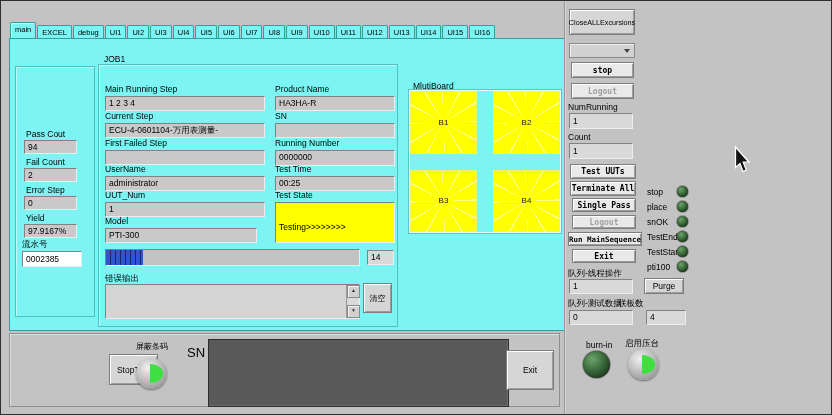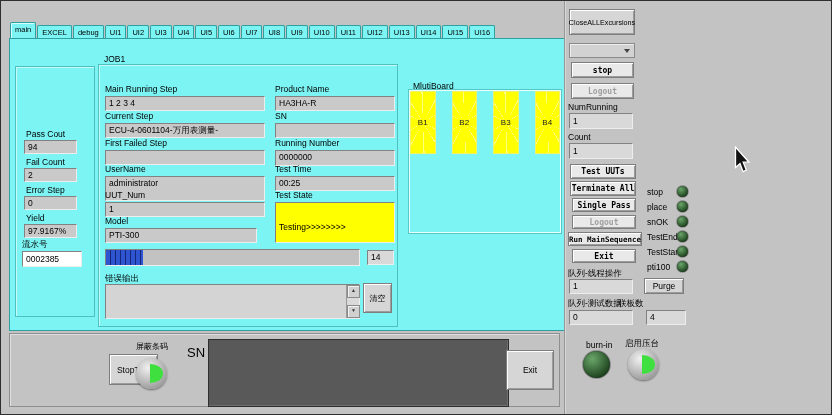--- a/index.html
+++ b/index.html
@@ -34,21 +34,21 @@
        font-size:8.5px;line-height:12px;padding:18px 3px;color:#000;}
   .prog{position:absolute;box-sizing:border-box;background:#c2c2c2;
         border:1px solid;border-color:#828282 #ededed #ededed #828282;}
   .prog .fill{height:100%;background:repeating-linear-gradient(90deg,#2e55cf 0 4px,#14277a 4px 5px);}
   .tarea{position:absolute;box-sizing:border-box;background:#d4d4d4;
         border:1px solid;border-color:#828282 #ededed #ededed #828282;}
   .sbar{position:absolute;right:0;top:0;bottom:0;width:12px;background:#dadada;border-left:1px solid #9a9a9a;}
   .sarr{position:absolute;left:0;width:11px;height:11px;background:#d0d0d0;
         border:1px solid #8a8a8a;box-shadow:inset 1px 1px 0 #f2f2f2;
         font-size:5px;line-height:9px;text-align:center;color:#333;}
-  .mb{position:absolute;display:grid;grid-template-columns:1fr 1fr 1fr 1fr;grid-template-rows:1fr 1fr;
+  .mb{position:absolute;display:grid;grid-template-columns:1fr 1fr;grid-template-rows:1fr 1fr;
       gap:16px;background:#7df4f4;border:1px solid #e9ffff;outline:1px solid #57c8c8;}
   .mbcell{position:relative;background:#ffff00;border:1px solid #f2f266;
       display:flex;align-items:center;justify-content:center;font-size:8px;color:#222;overflow:hidden;}
   .mbcell::before{content:"";position:absolute;inset:-8px;
       background:repeating-conic-gradient(rgba(255,255,255,0) 0 27deg,rgba(255,255,255,.5) 27deg 30deg);}
   .mbcell span{position:relative;}
   .led{position:absolute;border-radius:50%;
        background:radial-gradient(circle at 35% 30%,#6aa56a,#1d421d 75%);
        box-shadow:inset 0 0 1px #000,0 0 0 1px rgba(0,0,0,.25);}
   .toggle{position:absolute;border-radius:50%;
@@ -121,21 +121,21 @@
     <div class="fld" style="left:95px;top:84px;width:160px;height:15px;line-height:13px">ECU-4-0601104-万用表测量-</div>
     <span class="lbl" style="left:265px;top:72px">SN</span>
     <div class="fld" style="left:265px;top:84px;width:120px;height:15px;line-height:13px"></div>
 
     <span class="lbl" style="left:95px;top:99px">First Failed Step</span>
     <div class="fld" style="left:95px;top:111px;width:160px;height:15px;line-height:13px"></div>
     <span class="lbl" style="left:265px;top:99px">Running Number</span>
     <div class="fld" style="left:265px;top:111px;width:120px;height:16px;line-height:13px">0000000</div>
 
     <span class="lbl" style="left:95px;top:125px">UserName</span>
-    <div class="fld" style="left:95px;top:137px;width:160px;height:25px;line-height:13px">administrator</div>
+    <div class="fld" style="left:95px;top:137px;width:160px;height:15px;line-height:13px">administrator</div>
     <span class="lbl" style="left:265px;top:125px">Test Time</span>
     <div class="fld" style="left:265px;top:137px;width:120px;height:15px;line-height:13px">00:25</div>
 
     <span class="lbl" style="left:95px;top:151px">UUT_Num</span>
     <div class="fld" style="left:95px;top:163px;width:160px;height:15px;line-height:13px">1</div>
     <span class="lbl" style="left:265px;top:151px">Test State</span>
     <div class="yellowbox" style="left:265px;top:163px;width:120px;height:41px">Testing&gt;&gt;&gt;&gt;&gt;&gt;&gt;&gt;</div>
 
     <span class="lbl" style="left:95px;top:177px">Model</span>
     <div class="fld" style="left:95px;top:189px;width:152px;height:15px;line-height:13px">PTI-300</div>

